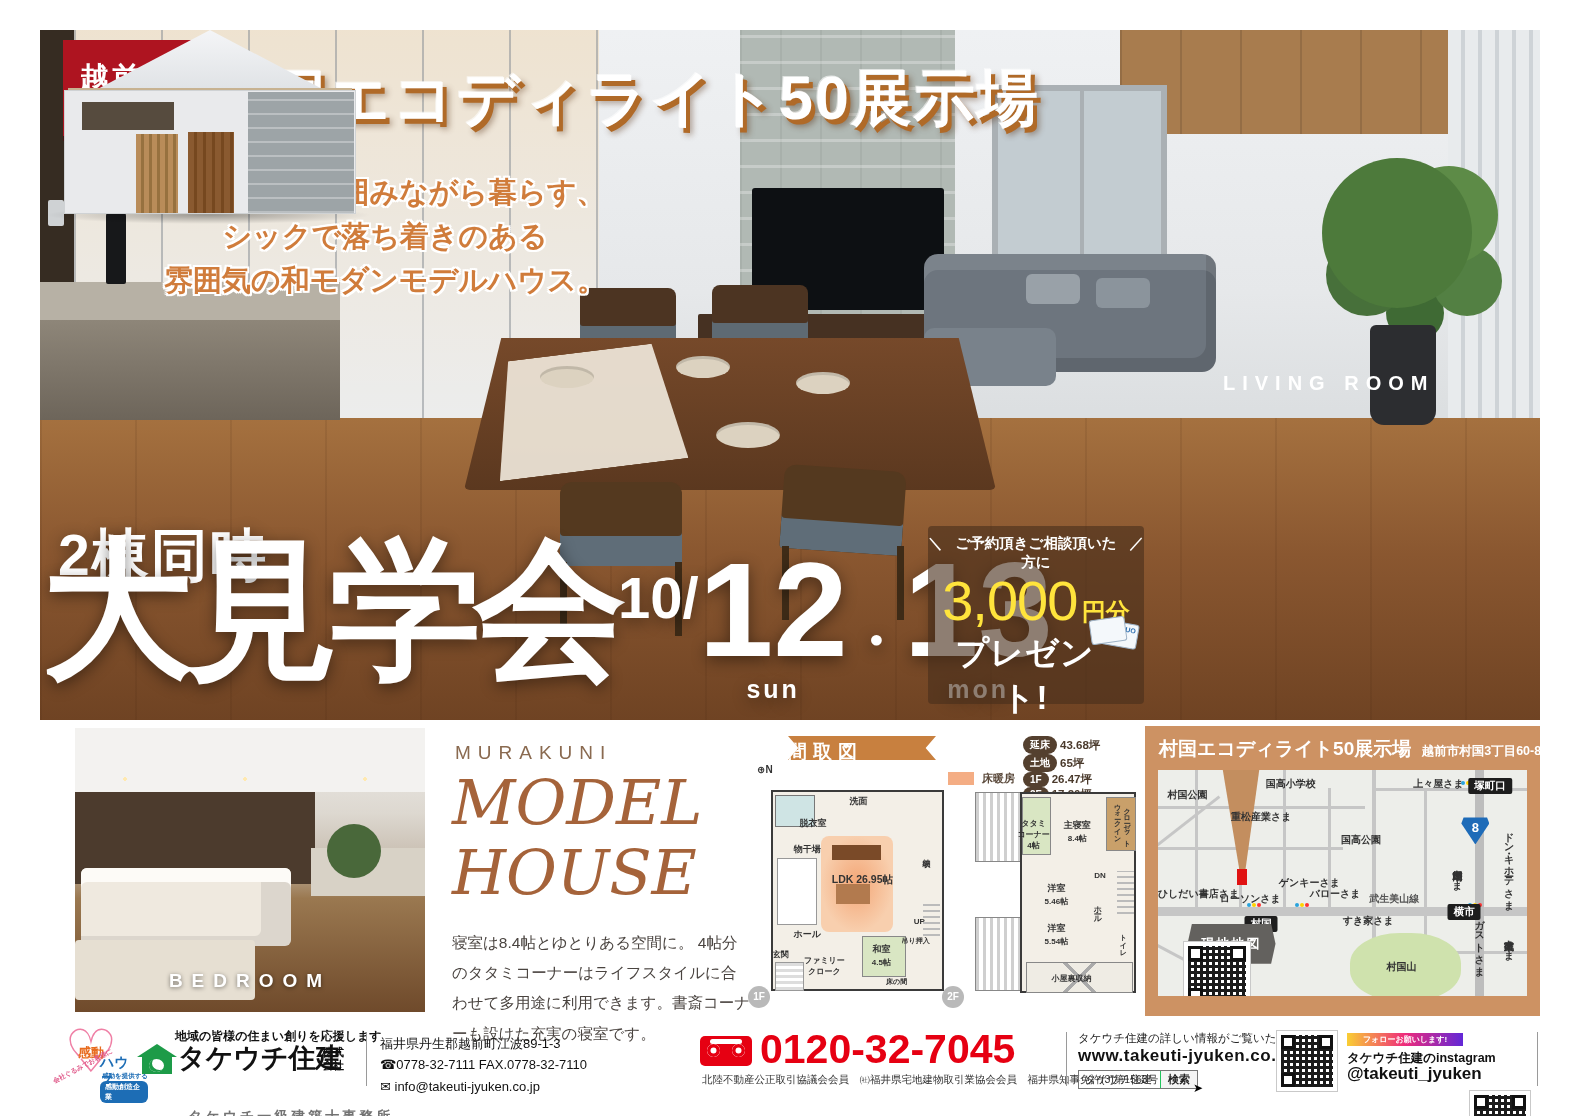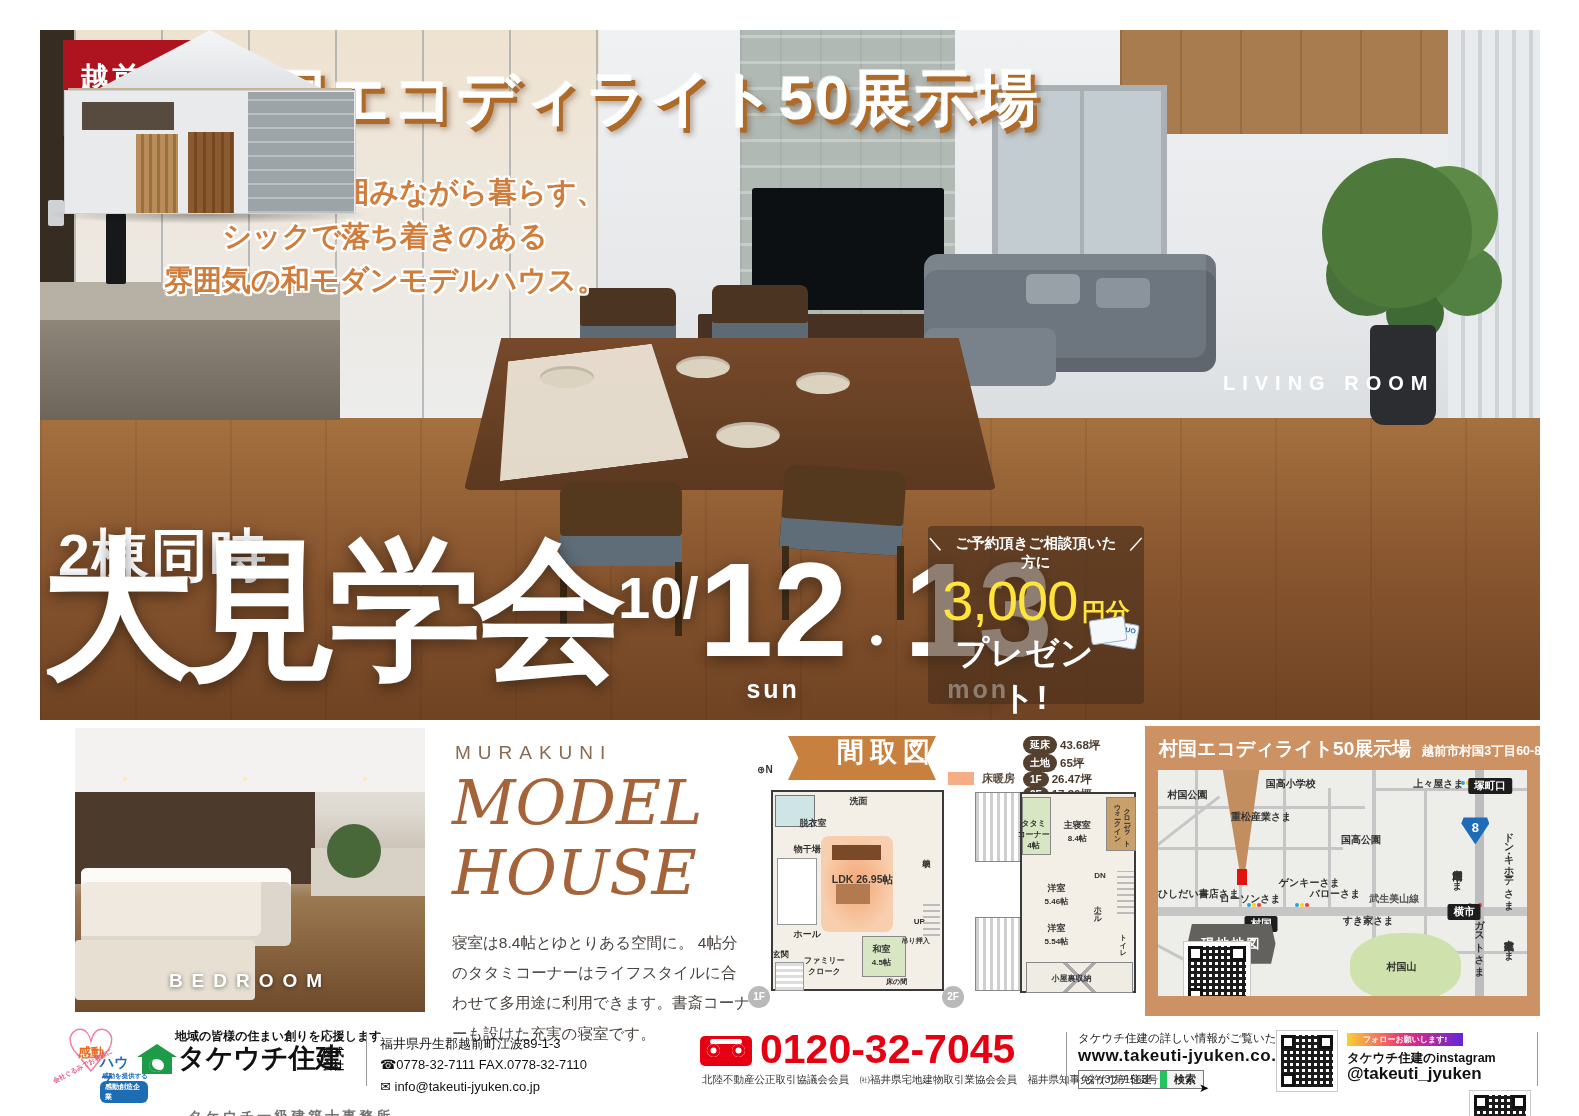--- a/index.html
+++ b/index.html
@@ -112,22 +112,22 @@
   #bedroom .backcab{left:236px;top:120px;width:114px;height:48px;background:#d8d2c6;}
   #bedroom .cap{left:0;top:242px;width:350px;text-align:center;color:#fff;font-size:19px;letter-spacing:9px;font-weight:700;
       text-shadow:0 1px 4px rgba(0,0,0,.5);}
 
   #mh-brand{left:455px;top:742px;font-size:19px;letter-spacing:7px;color:#8a6a50;font-weight:500;}
   .mh-line{font-family:"DejaVu Serif","Liberation Serif",serif;font-style:italic;color:#a5633a;font-size:62px;line-height:1.0;}
   #mh1{left:452px;top:772px;}
   #mh2{left:452px;top:842px;}
   #mh-desc{left:452px;top:928px;width:300px;font-size:15.5px;line-height:1.95;color:#4a4440;font-weight:500;}
 
-  #ribbon{left:788px;top:736px;width:148px;height:44px;background:#c8803f;color:#fff;text-align:right;
-      line-height:32px;font-size:27px;font-weight:900;letter-spacing:6px;
+  #ribbon{left:788px;top:736px;width:148px;height:24px;background:#c8803f;color:#fff;text-align:left;
+      line-height:32px;font-size:19px;font-weight:900;letter-spacing:6px;
       clip-path:polygon(0 0,100% 0,93% 50%,100% 100%,0 100%,7% 50%);}
   #legend{left:948px;top:736px;width:225px;display:flex;flex-wrap:wrap;align-items:center;gap:5px 8px;}
   #legend .sw{width:26px;height:13px;background:#f4ad84;}
   #legend .swl{font-size:11px;font-weight:700;color:#5b4a3c;}
   .pillrow{display:flex;align-items:center;gap:3px;}
   .pill{background:#54402f;color:#fff;font-size:10px;font-weight:700;padding:2px 7px;border-radius:9px;white-space:nowrap;}
   .pillv{font-size:11.5px;font-weight:700;color:#4a3a2c;white-space:nowrap;}
 
   .plan{top:788px;width:190px;height:218px;}
   #plan1{left:756px;} #plan2{left:950px;}
@@ -191,21 +191,21 @@
   #freedial i{position:absolute;top:8px;width:13px;height:13px;border-radius:50%;background:#fff;box-shadow:inset 0 0 0 3.5px #e60012, inset 0 0 0 8px #fff;}
   #freedial i.l{left:7px;} #freedial i.r{right:7px;}
   #freedial u{position:absolute;left:10px;top:3px;width:32px;height:5px;background:#fff;border-radius:3px;}
   #phone{left:760px;top:1026px;font-size:41px;font-weight:900;color:#e60012;letter-spacing:0px;}
   #memberships{left:702px;top:1073px;font-size:10.5px;color:#333;font-weight:500;}
   #fdiv2{left:1066px;top:1032px;height:54px;}
   #webnote{left:1078px;top:1031px;font-size:11.5px;color:#222;font-weight:500;}
   #weburl{left:1078px;top:1046px;font-size:17px;font-weight:900;color:#111;letter-spacing:.5px;}
   #searchbox{left:1078px;top:1070px;display:flex;align-items:stretch;border:1px solid #777;height:17px;font-size:11px;}
   #searchbox .w{padding:1px 8px 0 6px;min-width:58px;}
-  #searchbox .btn{border-left:7px solid #22c55e;padding:1px 7px 0 7px;font-weight:700;background:#f4f4f4;position:relative;}
+  #searchbox .btn{border-left:1px solid #22c55e;padding:1px 7px 0 7px;font-weight:700;background:#f4f4f4;position:relative;}
   #searchbox .cur{position:absolute;right:-6px;bottom:-7px;font-size:12px;color:#000;}
   #qr1{left:1277px;top:1031px;width:52px;height:52px;}
   #instabanner{left:1347px;top:1033px;width:116px;height:13px;text-align:center;color:#fff;font-size:8px;font-weight:700;
       line-height:13px;background:linear-gradient(90deg,#f9ce34,#ee2a7b,#6228d7);}
   #instaline{left:1347px;top:1050px;font-size:12.5px;font-weight:900;color:#111;}
   #instahandle{left:1347px;top:1064px;font-size:17px;font-weight:900;color:#111;}
   #qr2{left:1470px;top:1031px;width:52px;height:52px;}
   #fdiv3{left:1537px;top:1032px;height:54px;}
 </style>
 </head>

